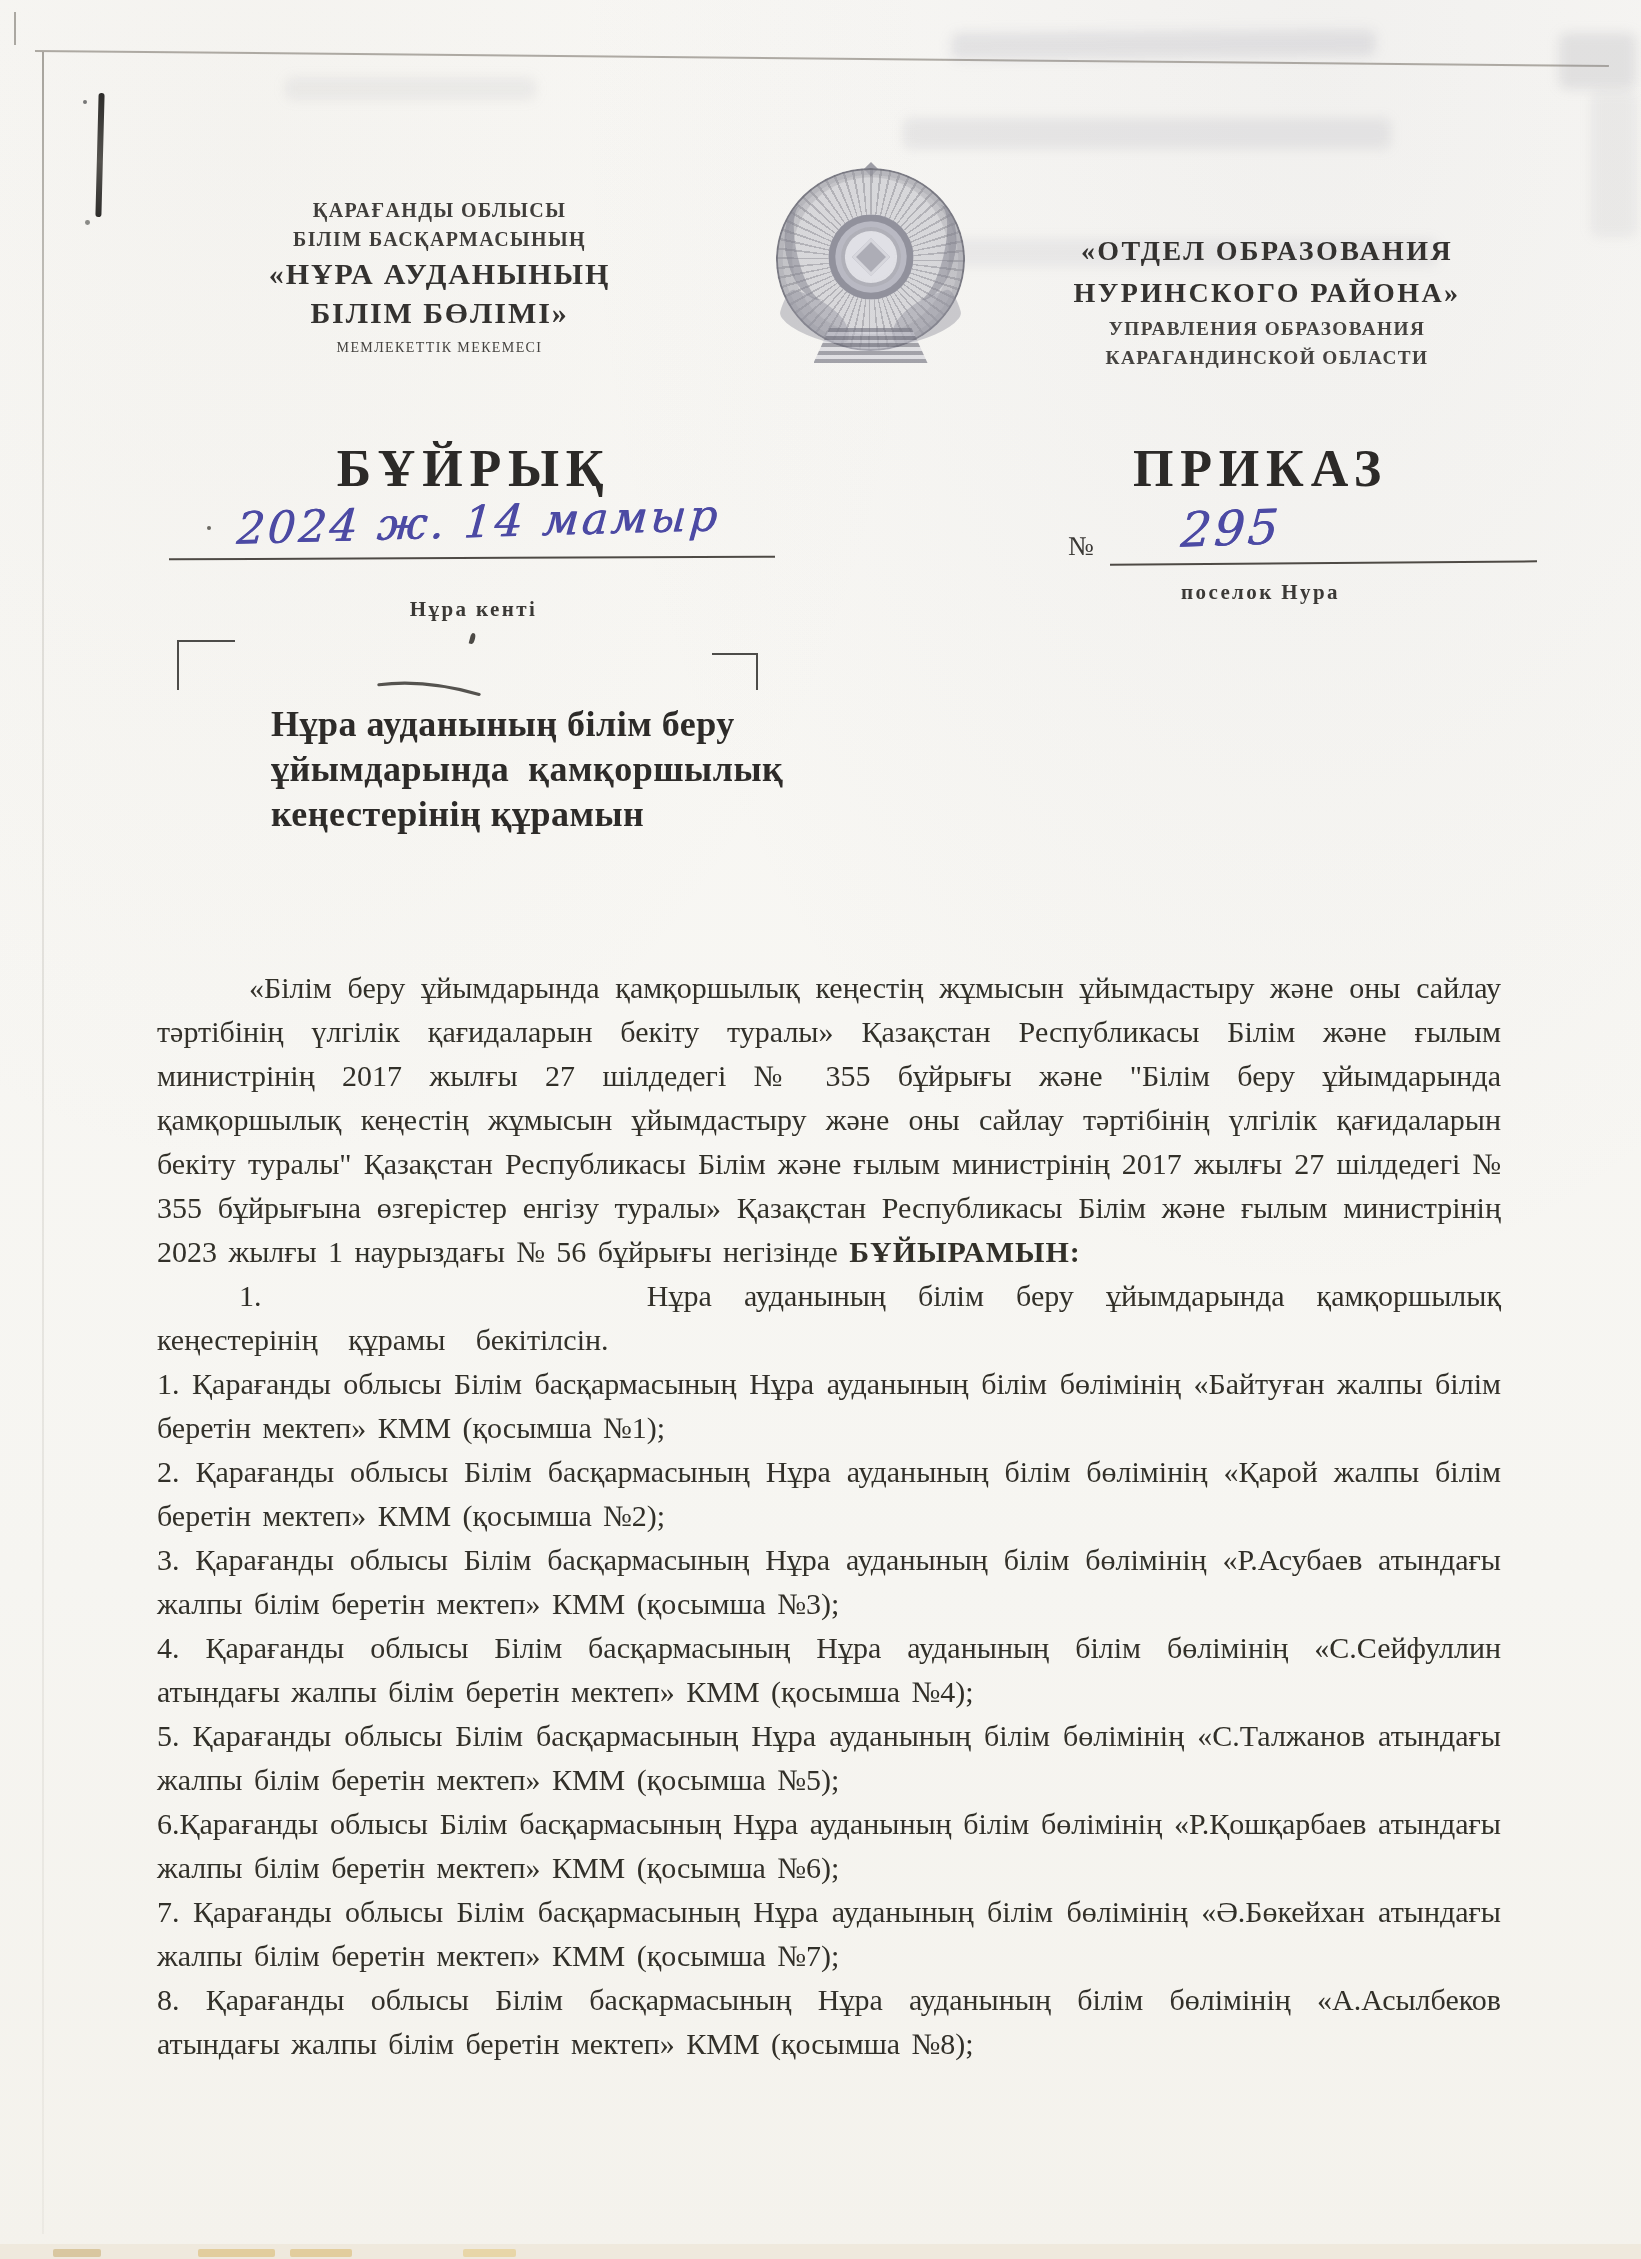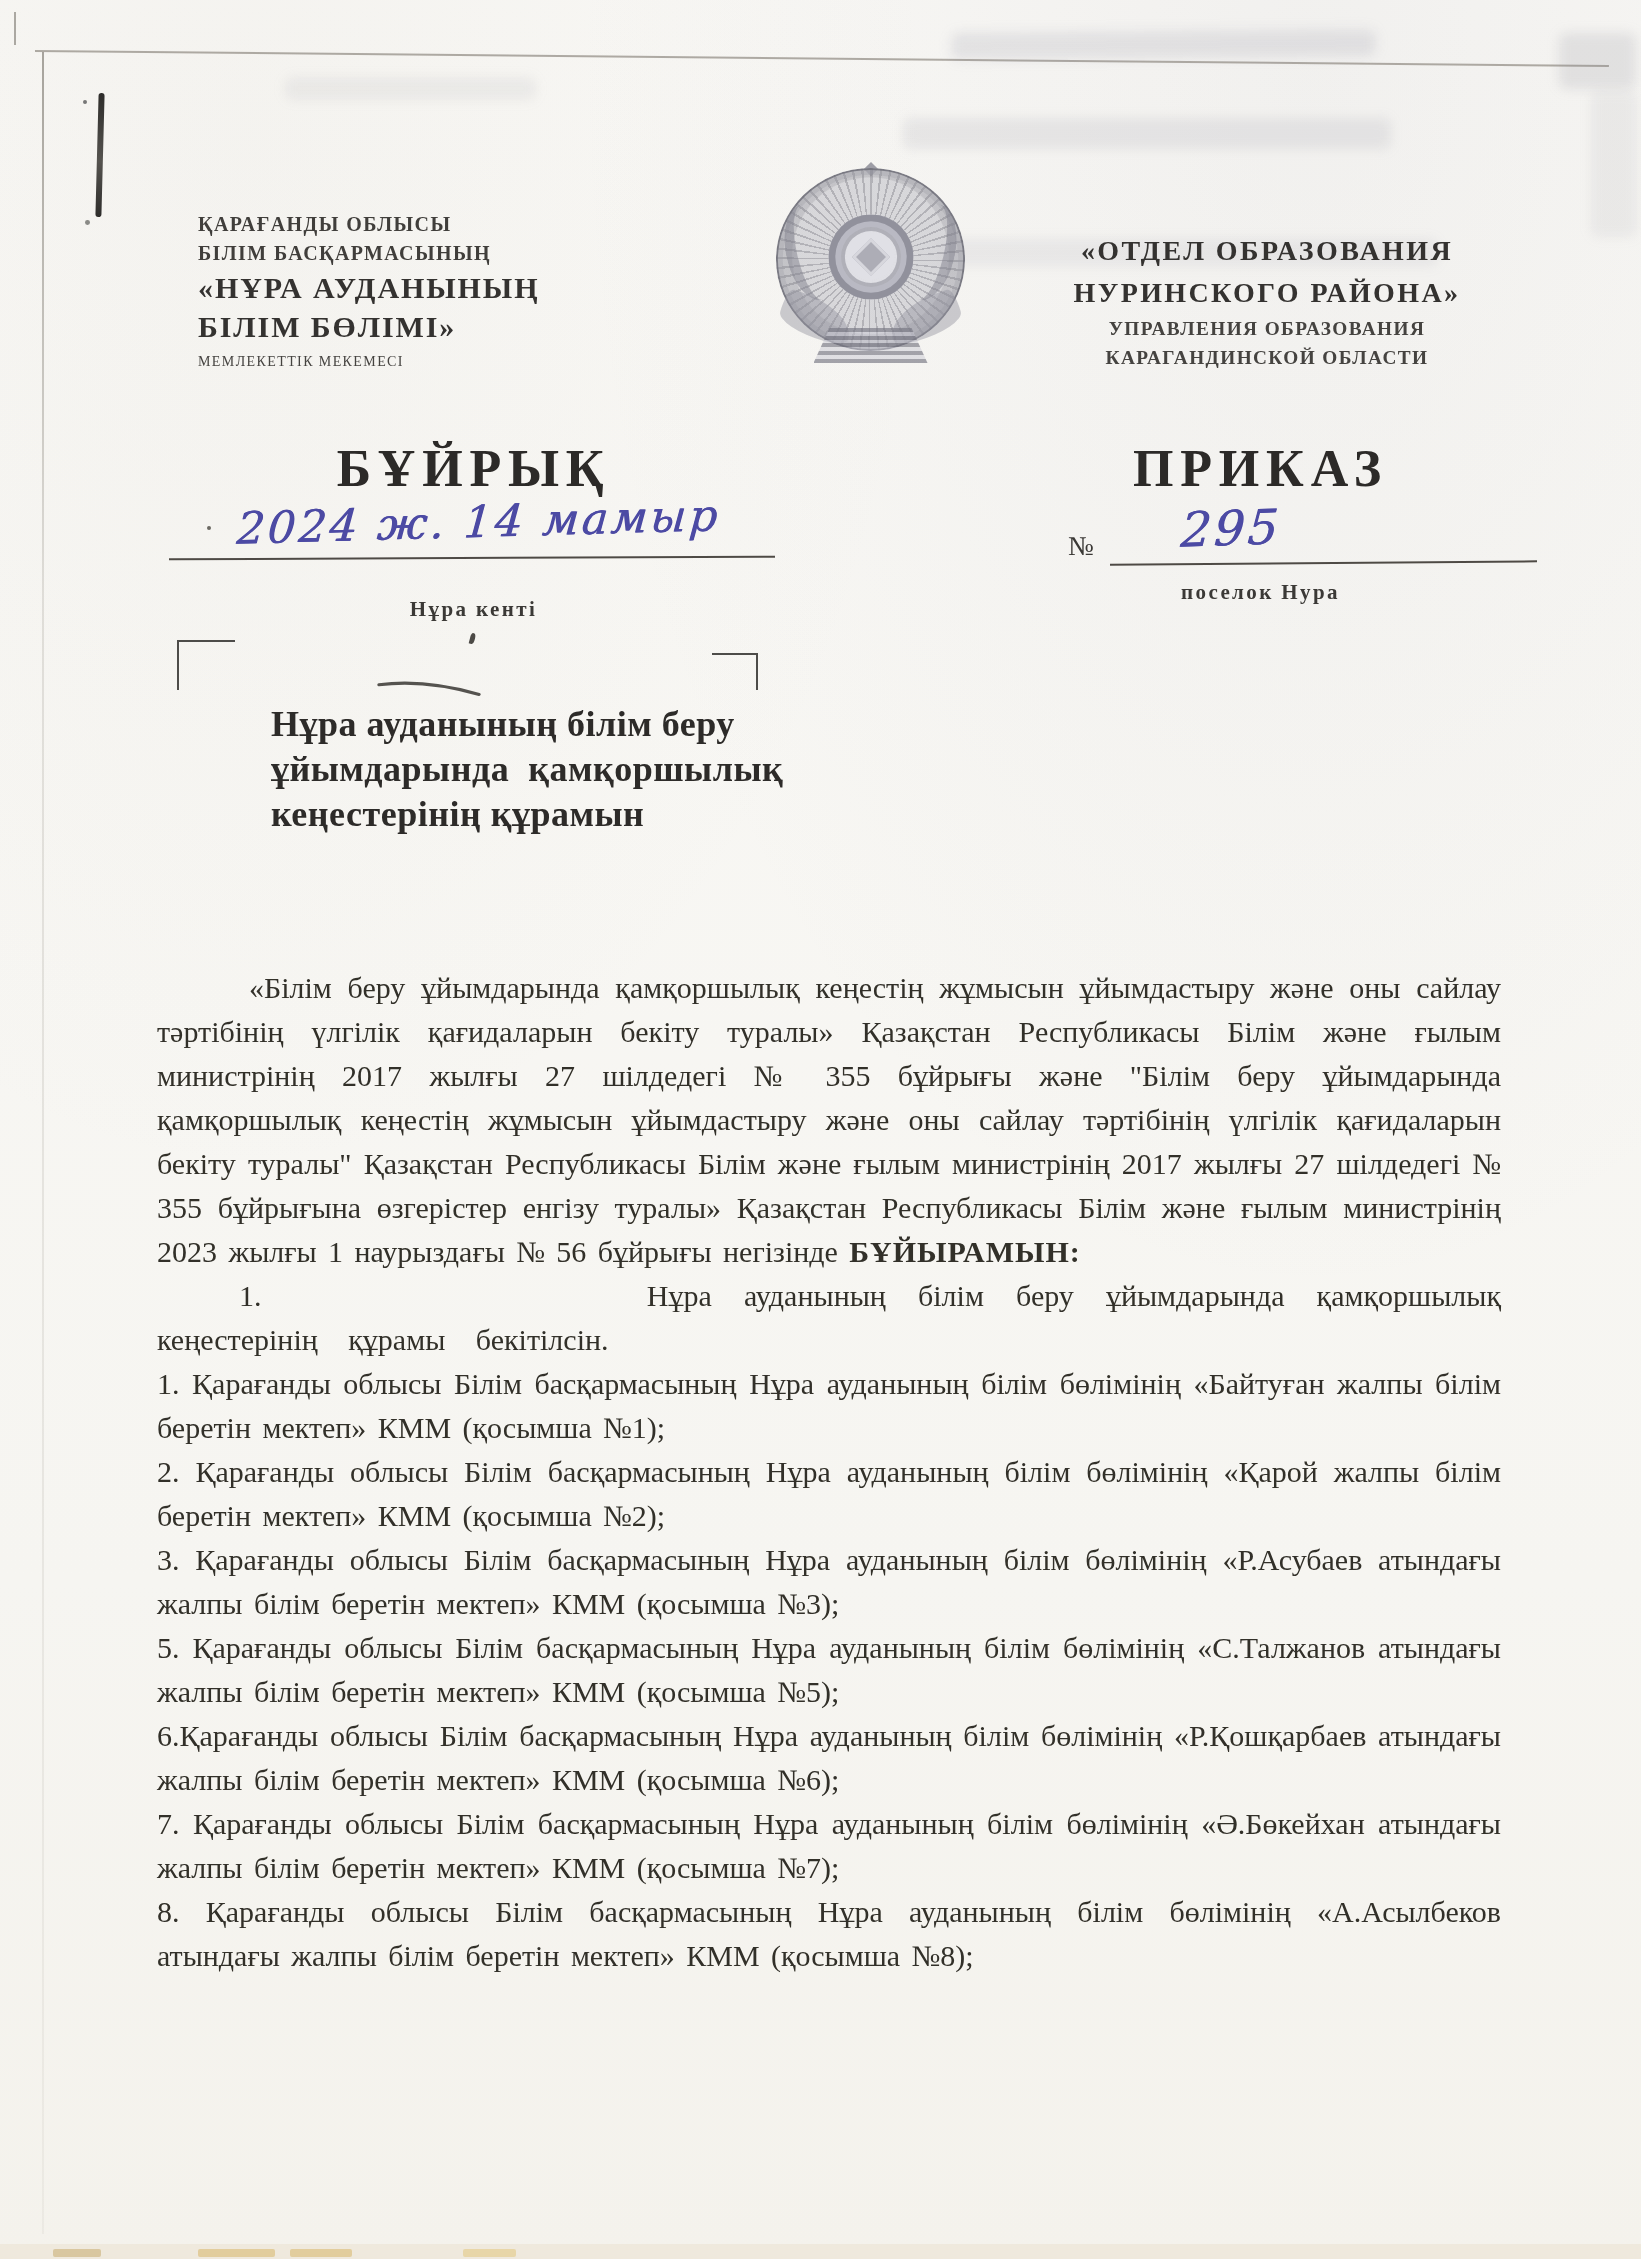--- a/index.html
+++ b/index.html
@@ -32,21 +32,21 @@
   .sm6 { left:1591px; top:92px; width:46px; height:145px; background:rgba(140,140,152,.10); }
   .bottom-strip { position:absolute; left:0; bottom:0; width:1641px; height:15.4px; background:#efe9dd; }
   .tan { position:absolute; bottom:1.9px; height:7.7px; border-radius:1.9px; }
   .tan1 { left:53px;  width:48px; background:#d9c7a0; }
   .tan2 { left:198px; width:77px; background:#e2cd9d; }
   .tan3 { left:290px; width:62px; background:#e2cd9d; }
   .tan4 { left:463px; width:53px; background:#e8d6a8; }
   .speck-comma { position:absolute; left:470px; top:633px; width:4.8px; height:10.6px; background:#4c4a46; border-radius:50% 50% 50% 0; transform:rotate(14deg); }
   .speck-dot { position:absolute; left:207px; top:526px; width:3.9px; height:3.9px; background:#6b6862; border-radius:50%; }
   
-  .org-left { position:absolute; left:198px; top:210px; width:483px; }
+  .org-left { position:absolute; left:198px; top:196px; width:483px; text-align:center; }
   .org-left .h-sm { font-size:20px; font-weight:bold; letter-spacing:1.4px; line-height:29px; color:#403e3b; }
   .org-left .h-lg { font-size:30px; font-weight:bold; letter-spacing:1.9px; line-height:39px; color:#343230; }
   .org-left .h-sm2 { font-size:14px; font-weight:normal; letter-spacing:1.4px; line-height:31px; color:#454340; }
   .org-right { position:absolute; left:1004px; top:230px; width:526px; text-align:center; }
   .org-right .h-sm { font-size:21px; font-weight:bold; letter-spacing:1.4px; line-height:35px; color:#403e3b; }
   .org-right .h-lg { font-size:28px; font-weight:bold; letter-spacing:2.4px; line-height:42px; color:#343230; }
   .org-right .h-sm2 { font-size:19.3px; font-weight:bold; letter-spacing:1.4px; line-height:29px; color:#454340; }
   
   .emblem { position:absolute; left:774px; top:164px; width:193px; height:203px; }
   .emblem .disc { position:absolute; left:1.9px; top:3.9px; width:189px; height:183px; border-radius:50%;
@@ -175,20 +175,21 @@
     <div>ұйымдарында&nbsp; қамқоршылық</div>
     <div>кеңестерінің құрамын</div>
   </div>
 
   <div class="body-text">
     <p class="p1"><span>«Білім беру ұйымдарында қамқоршылық кеңестің жұмысын ұйымдастыру және оны сайлау тәртібінің үлгілік қағидаларын бекіту туралы» Қазақстан Республикасы Білім және ғылым министрінің 2017 жылғы 27 шілдедегі № 355 бұйрығы және "Білім беру ұйымдарында қамқоршылық кеңестің жұмысын ұйымдастыру және оны сайлау тәртібінің үлгілік қағидаларын бекіту туралы" Қазақстан Республикасы Білім және ғылым министрінің 2017 жылғы 27 шілдедегі № 355 бұйрығына өзгерістер енгізу туралы» Қазақстан Республикасы Білім және ғылым министрінің 2023 жылғы 1 наурыздағы № 56 бұйрығы негізінде </span><b>БҰЙЫРАМЫН:</b></p>
     <p class="p2">1.&nbsp;&nbsp;&nbsp;&nbsp;&nbsp;&nbsp;&nbsp;&nbsp;&nbsp;&nbsp;&nbsp;&nbsp;Нұра ауданының білім беру ұйымдарында қамқоршылық кеңестерінің құрамы бекітілсін.</p>
     <p>1. Қарағанды облысы Білім басқармасының Нұра ауданының білім бөлімінің «Байтуған жалпы білім беретін мектеп» КММ (қосымша №1);</p>
     <p>2. Қарағанды облысы Білім басқармасының Нұра ауданының білім бөлімінің «Қарой жалпы білім беретін мектеп» КММ (қосымша №2);</p>
     <p>3. Қарағанды облысы Білім басқармасының Нұра ауданының білім бөлімінің «Р.Асубаев атындағы жалпы білім беретін мектеп» КММ (қосымша №3);</p>
+    <p>4. Қарағанды облысы Білім басқармасының Нұра ауданының білім бөлімінің «С.Сейфуллин атындағы жалпы білім беретін мектеп» КММ (қосымша №4);</p>
     <p>5. Қарағанды облысы Білім басқармасының Нұра ауданының білім бөлімінің «С.Талжанов атындағы жалпы білім беретін мектеп» КММ (қосымша №5);</p>
     <p>6.Қарағанды облысы Білім басқармасының Нұра ауданының білім бөлімінің «Р.Қошқарбаев атындағы жалпы білім беретін мектеп» КММ (қосымша №6);</p>
     <p>7. Қарағанды облысы Білім басқармасының Нұра ауданының білім бөлімінің «Ә.Бөкейхан атындағы жалпы білім беретін мектеп» КММ (қосымша №7);</p>
     <p>8. Қарағанды облысы Білім басқармасының Нұра ауданының білім бөлімінің «А.Асылбеков атындағы жалпы білім беретін мектеп» КММ (қосымша №8);</p>
   </div>
 
   <div class="bottom-strip"></div>
   <div class="tan tan1"></div>
   <div class="tan tan2"></div>
   <div class="tan tan3"></div>

